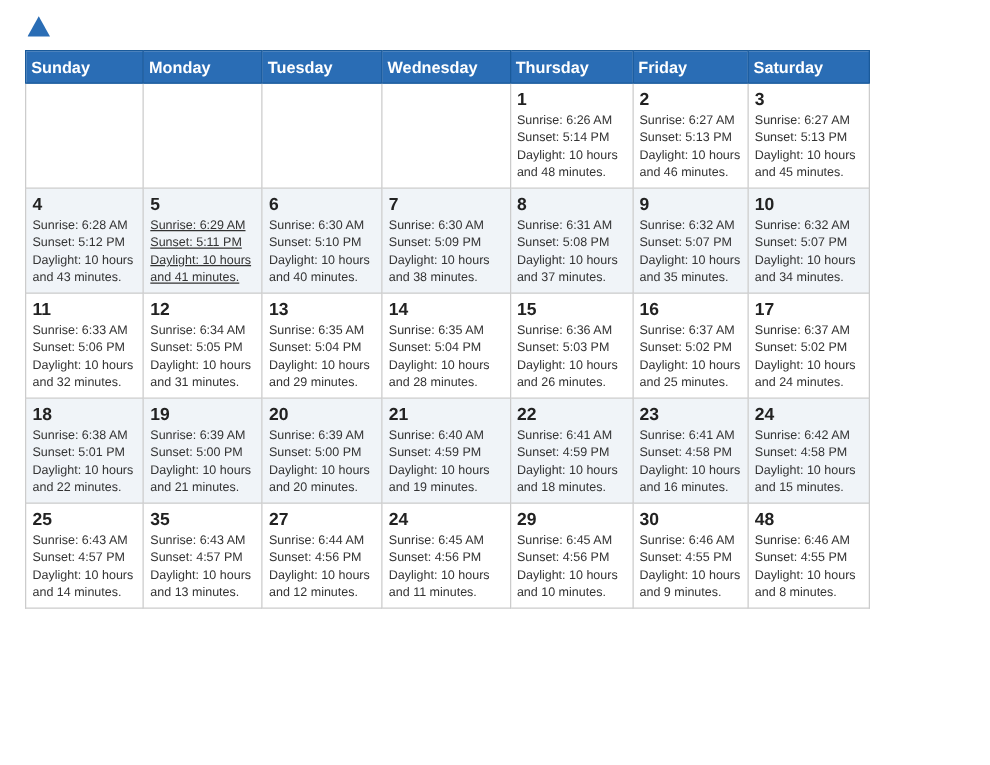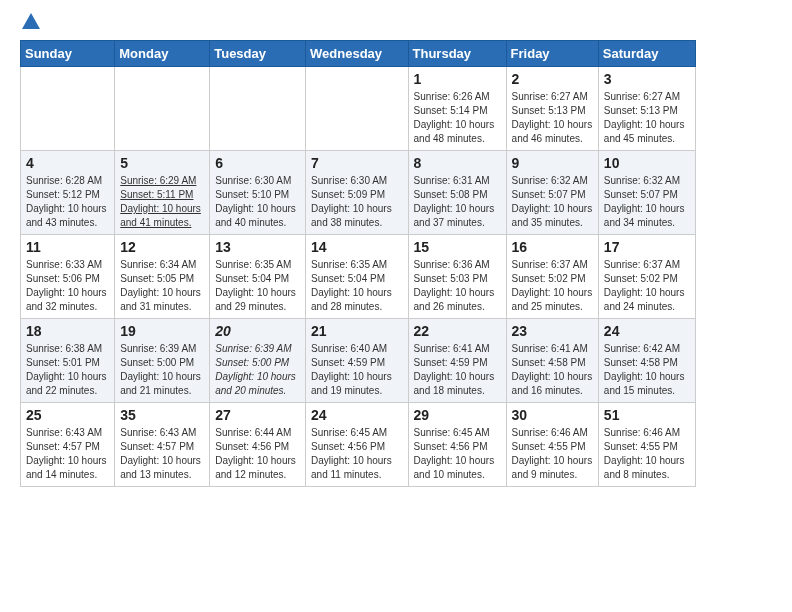--- a/index.html
+++ b/index.html
@@ -260,21 +260,21 @@
 Daylight: 10 hours
 and 22 minutes.</div>
           </td>
           <td style="background: rgb(240, 244, 248);">
             <span class="day-num">19</span>
             <div class="day-info" style="white-space: pre-line;">Sunrise: 6:39 AM
 Sunset: 5:00 PM
 Daylight: 10 hours
 and 21 minutes.</div>
           </td>
-          <td style="background: rgb(240, 244, 248); font-style: italic;">
+          <td style="background: rgb(240, 244, 248);">
             <span class="day-num">20</span>
             <div class="day-info" style="white-space: pre-line;">Sunrise: 6:39 AM
 Sunset: 5:00 PM
 Daylight: 10 hours
 and 20 minutes.</div>
           </td>
           <td style="background: rgb(240, 244, 248);">
             <span class="day-num">21</span>
             <div class="day-info" style="white-space: pre-line;">Sunrise: 6:40 AM
 Sunset: 4:59 PM
@@ -340,21 +340,21 @@
 and 10 minutes.</div>
           </td>
           <td>
             <span class="day-num">30</span>
             <div class="day-info" style="white-space: pre-line;">Sunrise: 6:46 AM
 Sunset: 4:55 PM
 Daylight: 10 hours
 and 9 minutes.</div>
           </td>
           <td>
-            <span class="day-num">51</span>
+            <span class="day-num">48</span>
             <div class="day-info" style="white-space: pre-line;">Sunrise: 6:46 AM
 Sunset: 4:55 PM
 Daylight: 10 hours
 and 8 minutes.</div>
           </td>
         </tr>
       </tbody>
   </table>
 </div>
 

